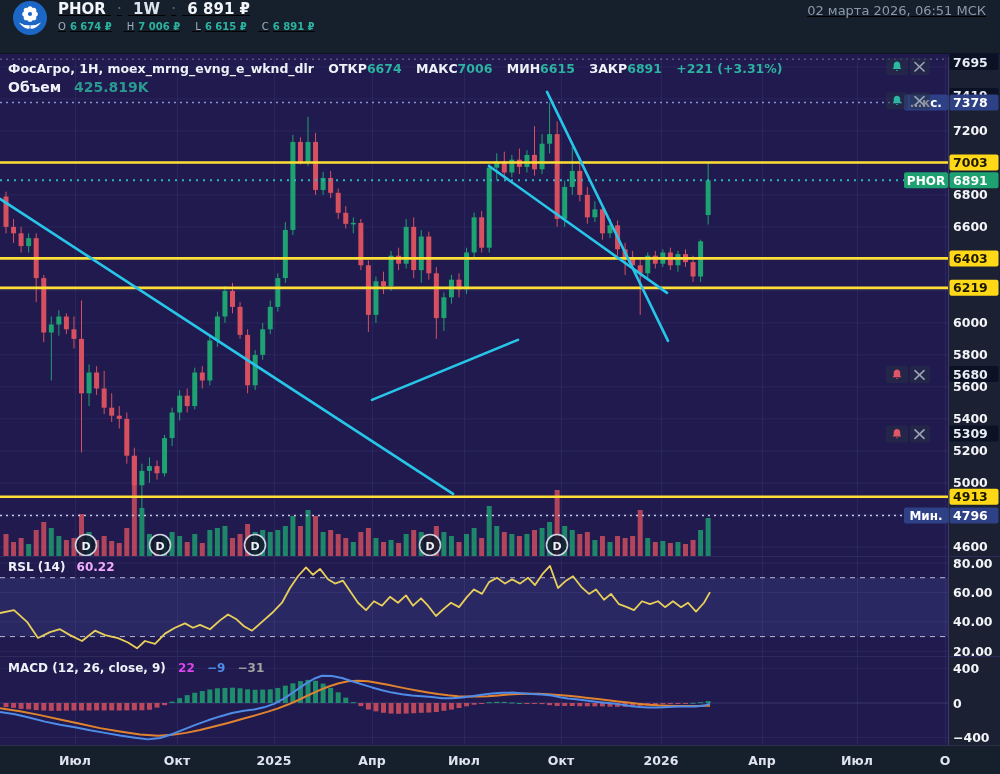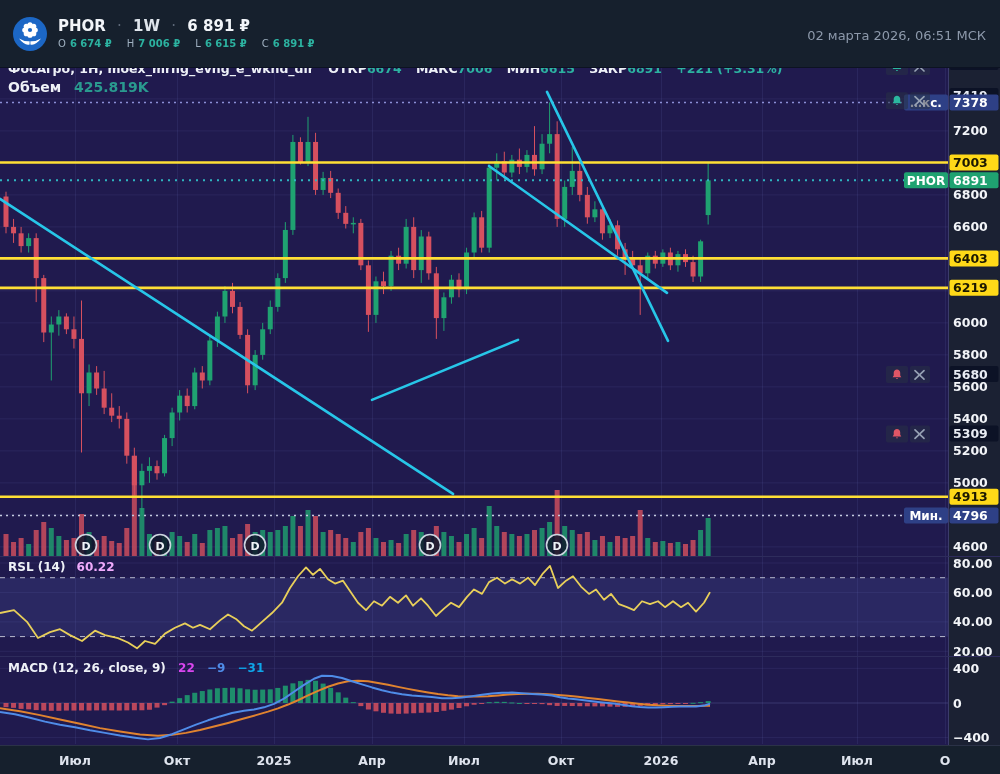--- a/index.html
+++ b/index.html
@@ -1,19 +1,19 @@
 <!DOCTYPE html>
 <html><head>
 <meta charset="utf-8">
 <style>
   html,body{margin:0;padding:0;background:#0d1420;}
   body{font-family:"DejaVu Sans","Liberation Sans",sans-serif;}
   #app{position:relative;width:1000px;height:774px;overflow:hidden;background:#201a4e;}
   
-  #topbar{position:absolute;left:0;top:0;width:1000px;height:68px;background:#16202d;display:flex;align-items:center;z-index:5;border-bottom:1px solid #0c1322;box-sizing:border-box;}
+  #topbar{position:absolute;left:0;top:0;width:1000px;height:54px;background:#16202d;display:flex;z-index:5;border-bottom:1px solid #0c1322;box-sizing:border-box;text-decoration:underline;}
   #logo{width:36px;height:36px;margin-left:12px;flex:0 0 auto;}
   #symblock{margin-left:10px;line-height:1.25;}
   .symline{font-size:15px;font-weight:700;color:#f2f5f9;}
   .symline .sep{color:#5d6878;font-weight:400;margin:0 6px;}
   .symline .ivl{color:#dfe5ec;font-weight:600;}
   .ohlcline{font-size:10px;margin-top:2px;}
   .ohlcline .k{color:#9fb0c0;margin-right:4px;}
   .ohlcline .v{color:#2cb2a0;font-weight:600;margin-right:12px;}
   #bankblock{margin-left:auto;margin-right:14px;text-align:right;}
   #bankname{font-size:21px;font-weight:800;color:#ffffff;letter-spacing:1px;}
@@ -29,21 +29,21 @@
   #legend1 .fld{margin-left:10px;}
   #legend1 .fv{color:#2cb2a0;font-weight:600;}
   #legend1 .chg{color:#2cb2a0;font-weight:600;margin-left:10px;}
   #legend2{left:8px;top:79px;font-size:14px;font-weight:700;color:#eef1f7;}
   #legend2 .fv{color:#2a9a8f;font-weight:600;margin-left:8px;}
   #rsilabel{left:8px;top:560px;font-size:12px;font-weight:700;color:#eef1f7;}
   #rsilabel .rv{color:#f0abfc;margin-left:7px;}
   #macdlabel{left:8px;top:661px;font-size:12px;font-weight:700;color:#eef1f7;}
   #macdlabel .m1{margin-left:8px;color:#d946ef;}
   #macdlabel .m2{margin-left:8px;color:#4f8ce8;}
-  #macdlabel .m3{margin-left:8px;color:#0ea5e9;}
+  #macdlabel .m3{margin-left:8px;color:#a3a3a3;}
 </style>
 </head>
 <body>
 
 <div id="app">
 
   <div id="topbar">
     <svg id="logo" viewBox="0 0 36 36">
       <circle cx="18" cy="18" r="17" fill="#1c67c5"></circle>
       <g fill="#ffffff">

